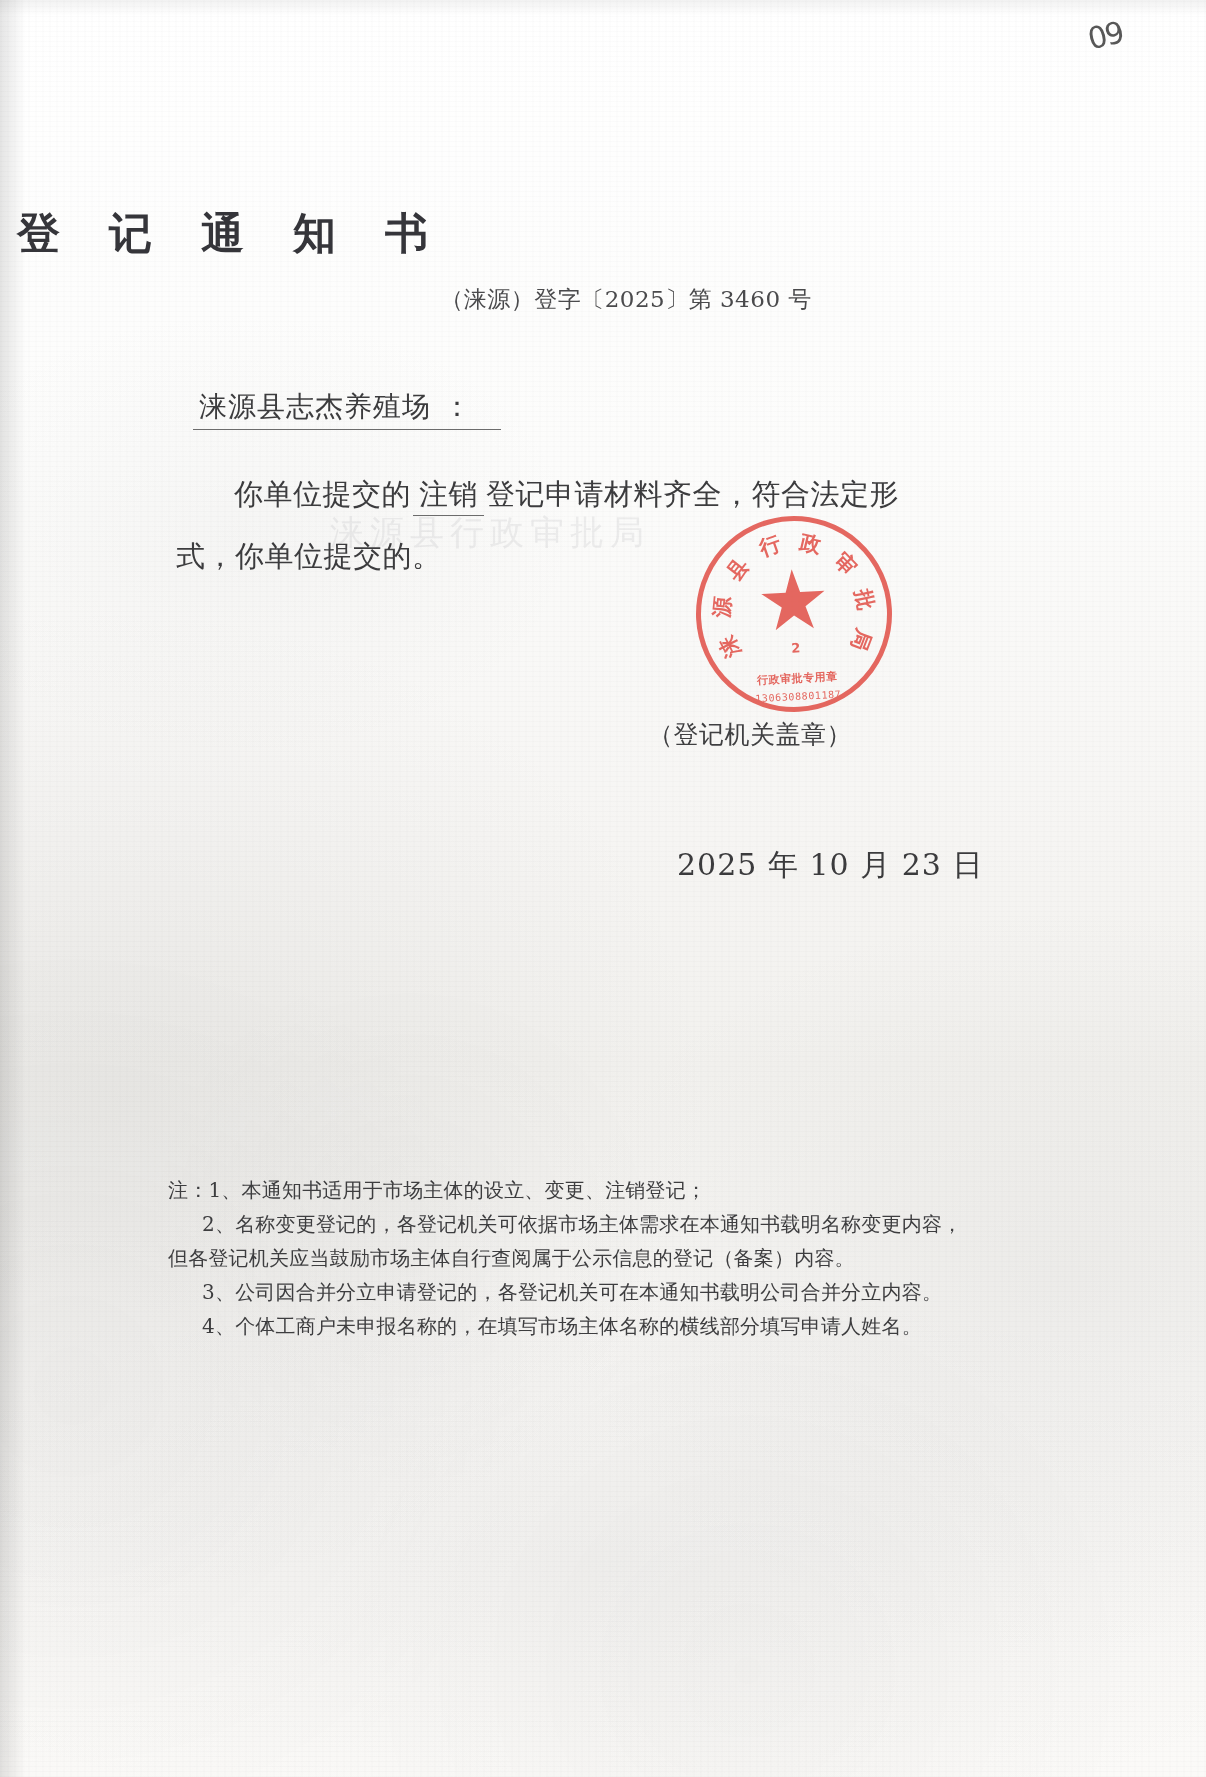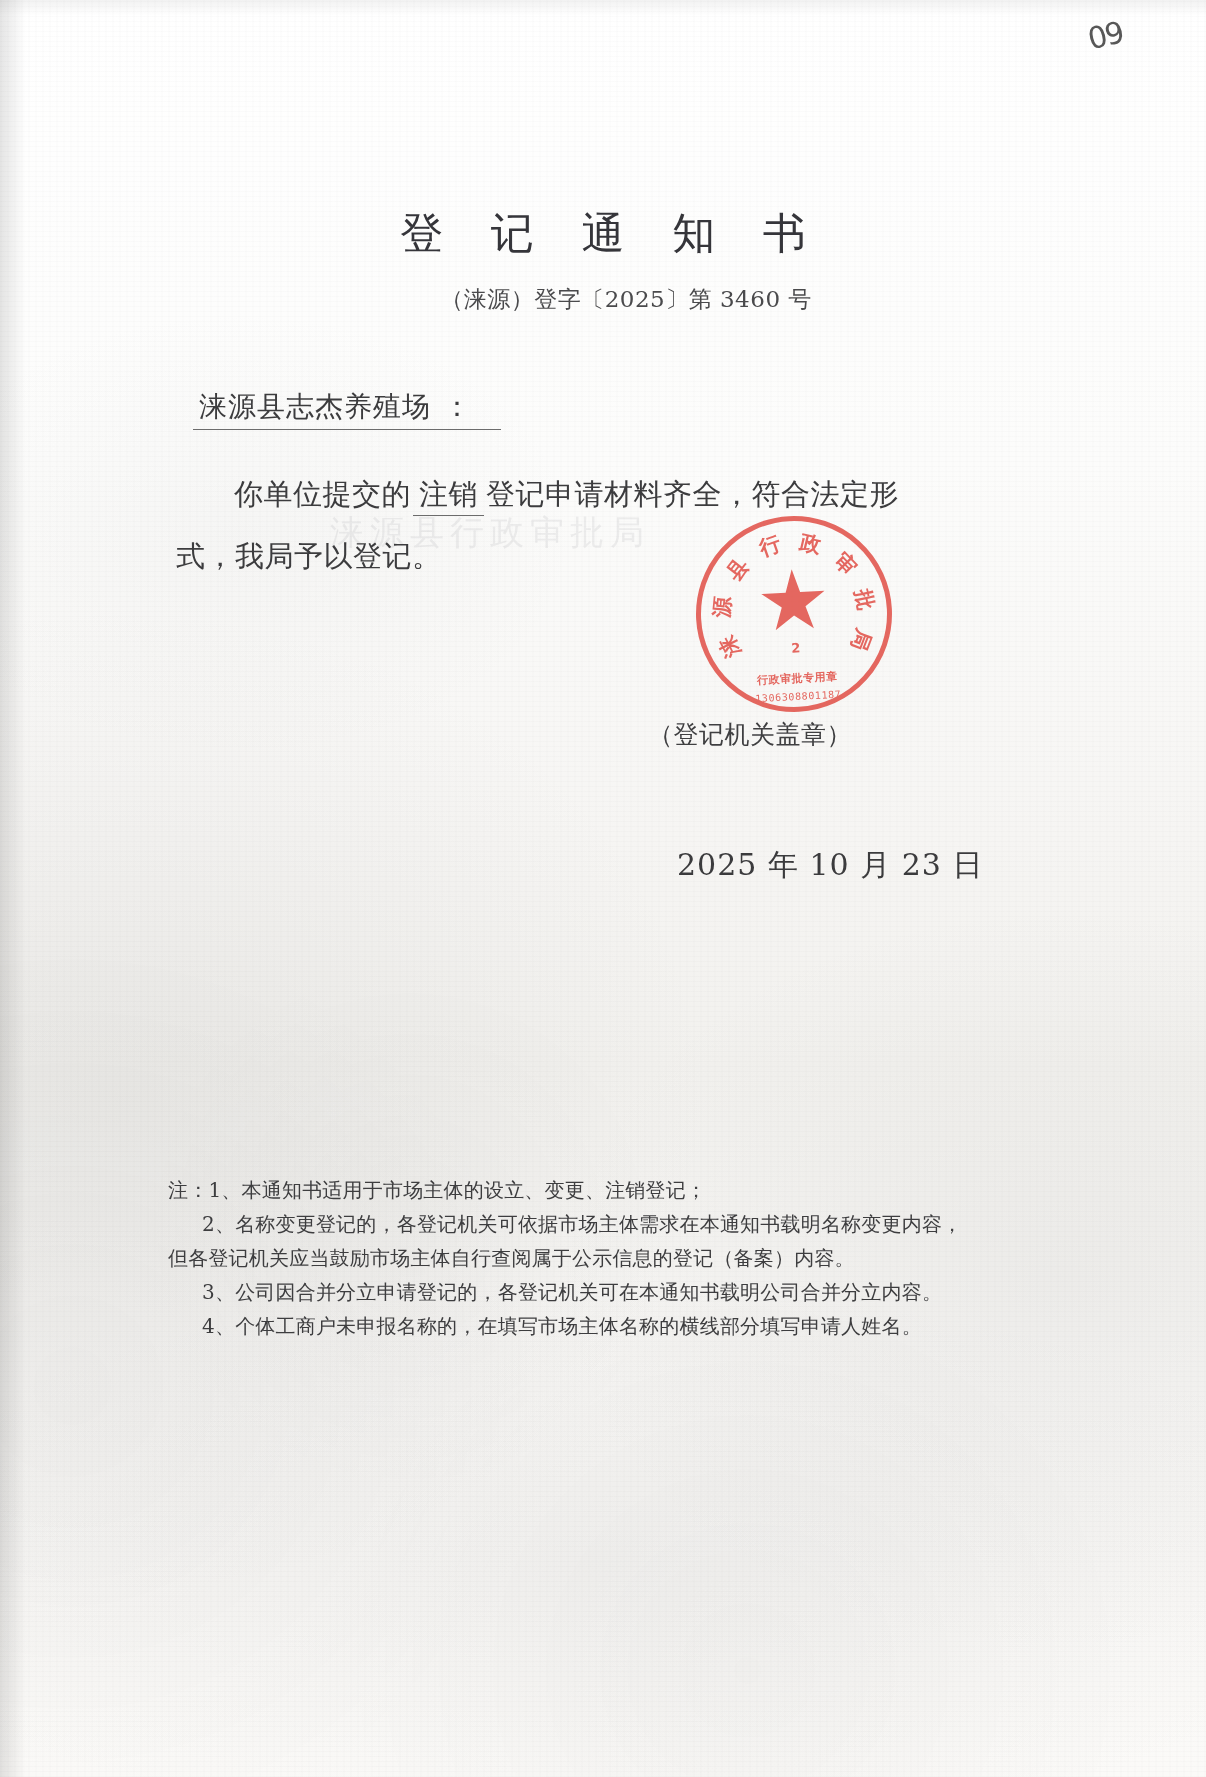--- a/index.html
+++ b/index.html
@@ -72,23 +72,22 @@
     letter-spacing: -2px;
     opacity: 0.85;
   }
 
   
   .doc-title {
     position: absolute;
     top: 205px;
     left: 0;
     width: 100%;
-    text-align: center;
     font-size: 43px;
-    font-weight: 400;
+    font-weight: 700;
     letter-spacing: 17px;
     text-indent: 17px;
     color: #35353a;
     font-family: "DejaVu Sans", "Liberation Sans", sans-serif;
   }
 
   .doc-number {
     position: absolute;
     top: 284px;
     left: 0;
@@ -271,21 +270,21 @@
   <div class="doc-title">登 记 通 知 书</div>
   <div class="doc-number">（涞源）登字〔2025〕第 3460 号</div>
 
   <div class="recipient-row">
     <span class="recipient-name">涞源县志杰养殖场</span>
     <span class="recipient-colon">：</span>
   </div>
 
   <div class="body-text">
     <div class="body-line indent"><span>你单位提交的</span><span class="fill-blank">注销</span><span>登记申请材料齐全，符合法定形</span></div>
-    <div class="body-line">式，我局予以登记。</div>
+    <div class="body-line">式，你单位提交的。</div>
   </div>
 
   <div class="seal-wrap">
     <div class="seal-ring"></div>
     <div class="seal-arc-text" id="seal-arc">
         <span style="transform: translate(-65.7753px, 29.285px) rotate(-114deg) translate(-50%, -50%);">涞</span>
         <span style="transform: translate(-71.1958px, -10.731px) rotate(-81.4286deg) translate(-50%, -50%);">源</span>
         <span style="transform: translate(-54.2211px, -47.3716px) rotate(-48.8571deg) translate(-50%, -50%);">县</span>
         <span style="transform: translate(-20.1908px, -69.111px) rotate(-16.2857deg) translate(-50%, -50%);">行</span>
         <span style="transform: translate(20.1908px, -69.111px) rotate(16.2857deg) translate(-50%, -50%);">政</span>

